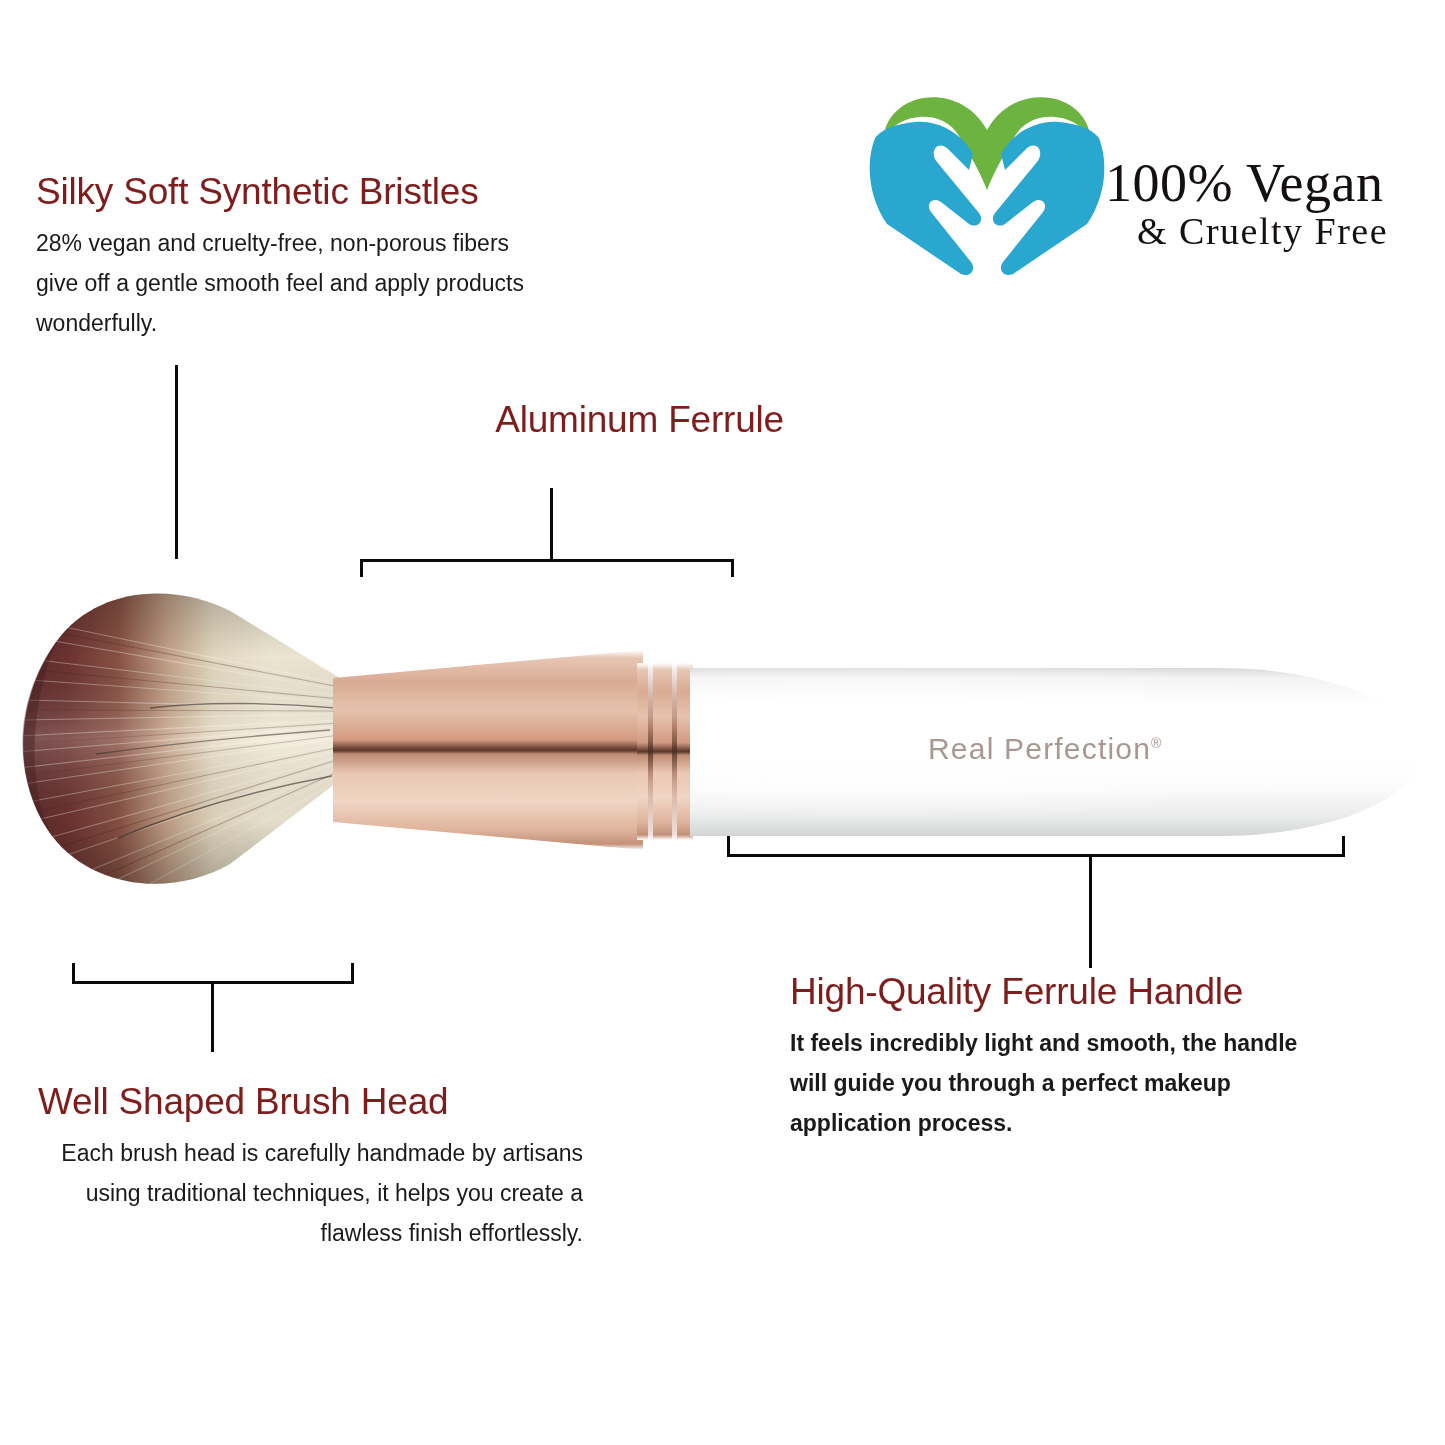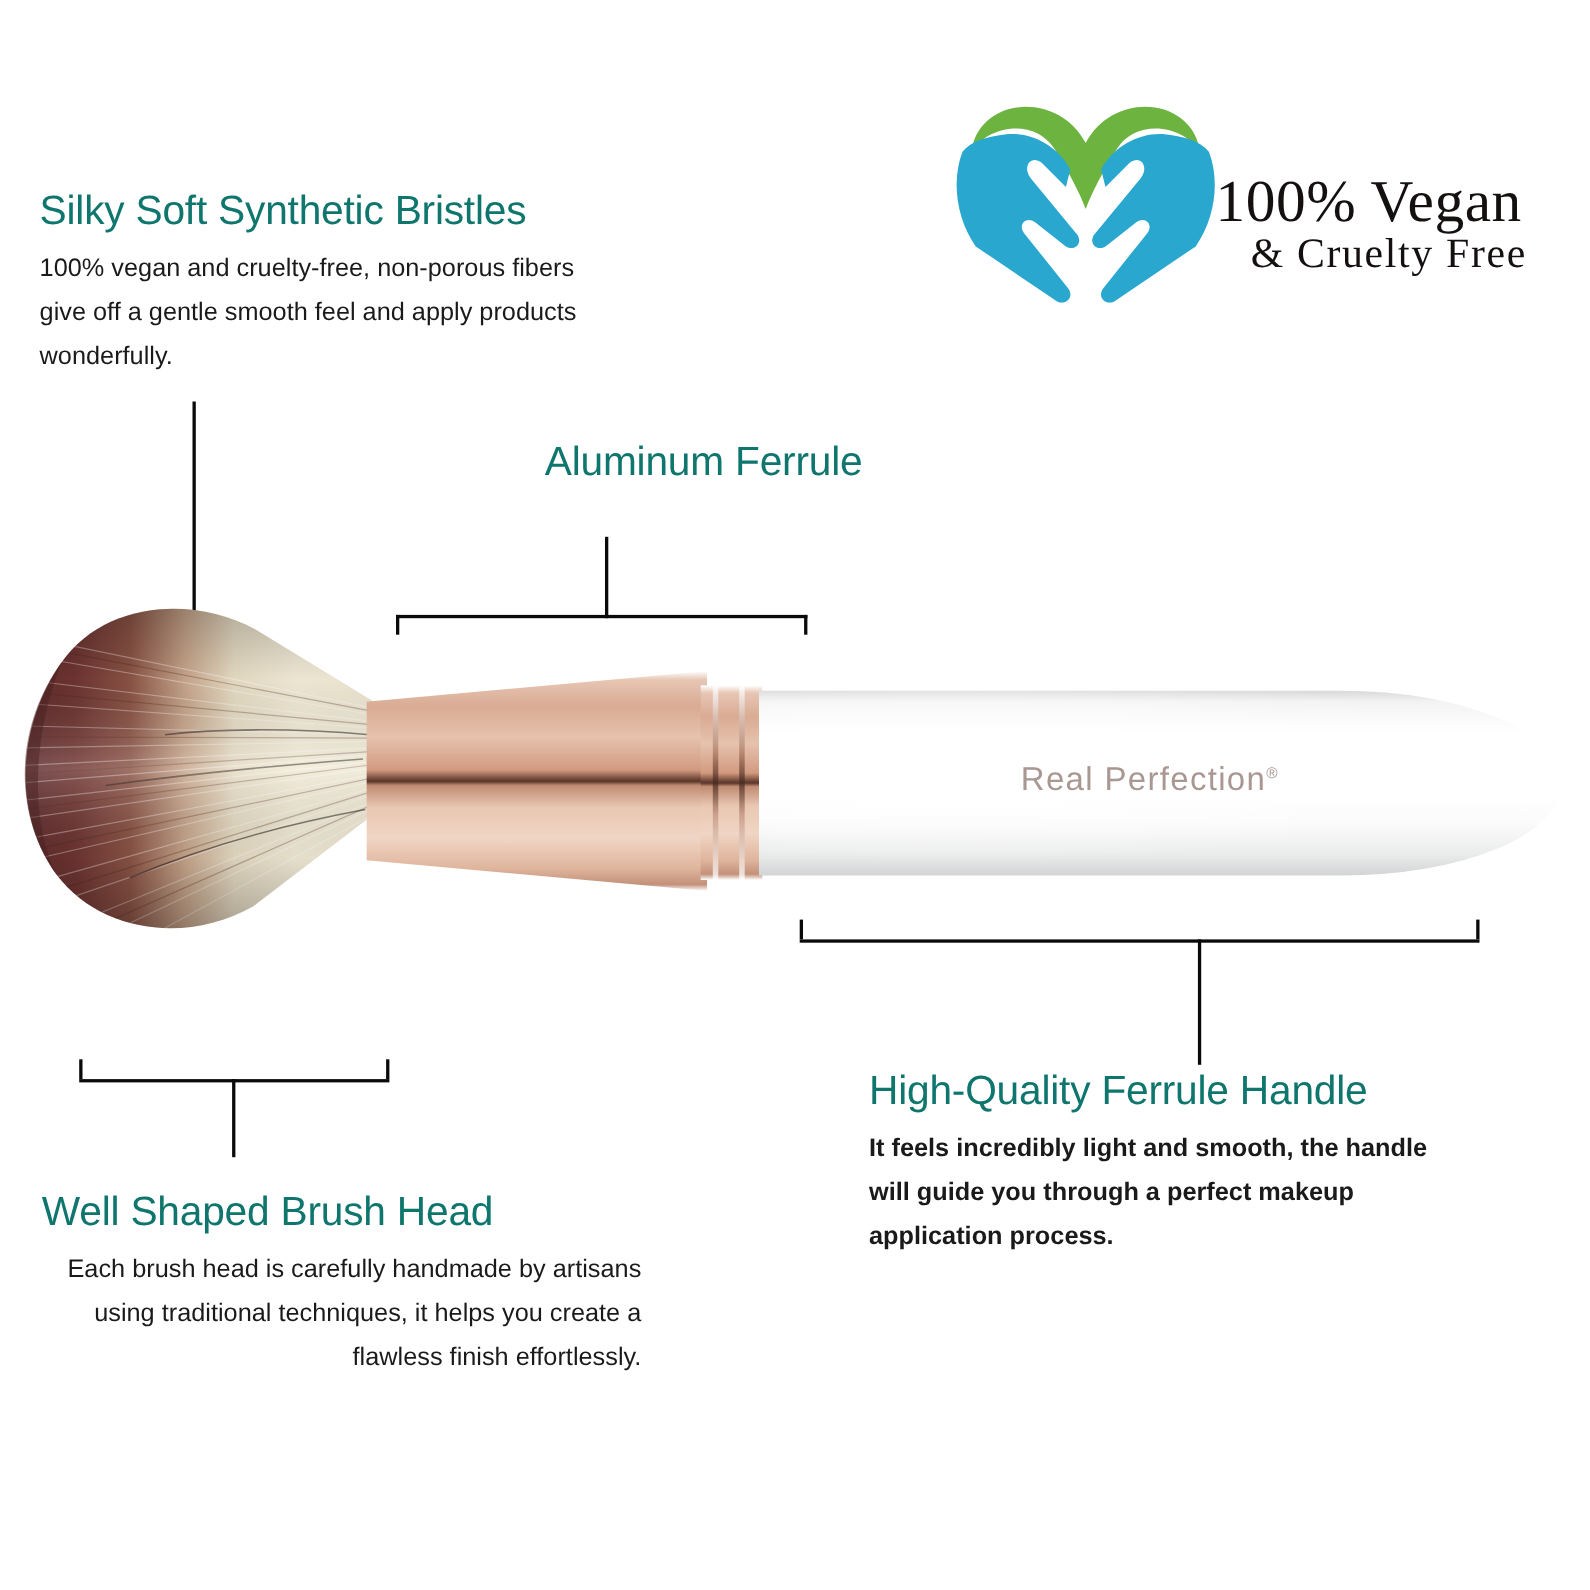--- a/index.html
+++ b/index.html
@@ -15,21 +15,21 @@
     overflow: hidden;
     font-family: "Liberation Sans", sans-serif;
     color: #111111;
   }
 
   
   .feature { position: absolute; }
   .feature .headline {
     font-size: 37px;
     font-weight: 400;
-    color: #0f766e;
+    color: #7f1d1d;
     letter-spacing: -0.2px;
     white-space: nowrap;
     line-height: 1.1;
   }
   .feature .body {
     font-size: 23px;
     font-weight: 400;
     color: #1a1a1a;
     line-height: 1.75;
     margin-top: 10px;
@@ -169,35 +169,35 @@
                L 172 84 C 180 74, 172 62, 162 70 L 140 92 L 136 76
                C 148 54, 172 42, 194 44 C 212 46, 226 50, 234 60 Z" fill="#2aa7cf"></path>
     </svg>
 
     <div class="logo-text lt-main" style="left:240px; top:78px;">100% Vegan</div>
     <div class="logo-text lt-sub" style="left:272px; top:134px;">&amp; Cruelty Free</div>
   </div>
 
   <div class="feature" style="left:36px; top:172px; width:530px;">
     <div class="headline">Silky Soft Synthetic Bristles</div>
-    <div class="body" style="width:500px;">100% vegan and cruelty-free, non-porous fibers give off a gentle smooth feel and apply products wonderfully.</div>
+    <div class="body" style="width:500px;">28% vegan and cruelty-free, non-porous fibers give off a gentle smooth feel and apply products wonderfully.</div>
   </div>
 
   <div class="rule-v" style="left:175px; top:365px; height:194px;"></div>
 
   <div class="feature" style="left:344px; top:400px; width:440px;text-align:right;">
     <div class="headline">Aluminum Ferrule</div>
   </div>
 
   <div class="rule-v" style="left:550px; top:488px; height:74px;"></div>
   <div class="rule-h" style="left:360px; top:559px; width:374px;"></div>
   <div class="rule-v" style="left:360px; top:559px; height:18px;"></div>
   <div class="rule-v" style="left:731px; top:559px; height:18px;"></div>
 
-  <div id="brush" style="left:0px; top:528px; width:1445px; height:360px;">
+  <div id="brush" style="left:0px; top:568px; width:1445px; height:360px;">
 
     <svg class="bristles" width="400" height="360" viewBox="0 0 400 360">
       <defs>
         <linearGradient id="bristleGrad" x1="0" y1="0" x2="1" y2="0">
           <stop offset="0%" stop-color="#5e2b2c"></stop>
           <stop offset="14%" stop-color="#6d3431"></stop>
           <stop offset="30%" stop-color="#8a5345"></stop>
           <stop offset="46%" stop-color="#c7a68c"></stop>
           <stop offset="60%" stop-color="#e6dcc4"></stop>
           <stop offset="78%" stop-color="#f1ead6"></stop>

